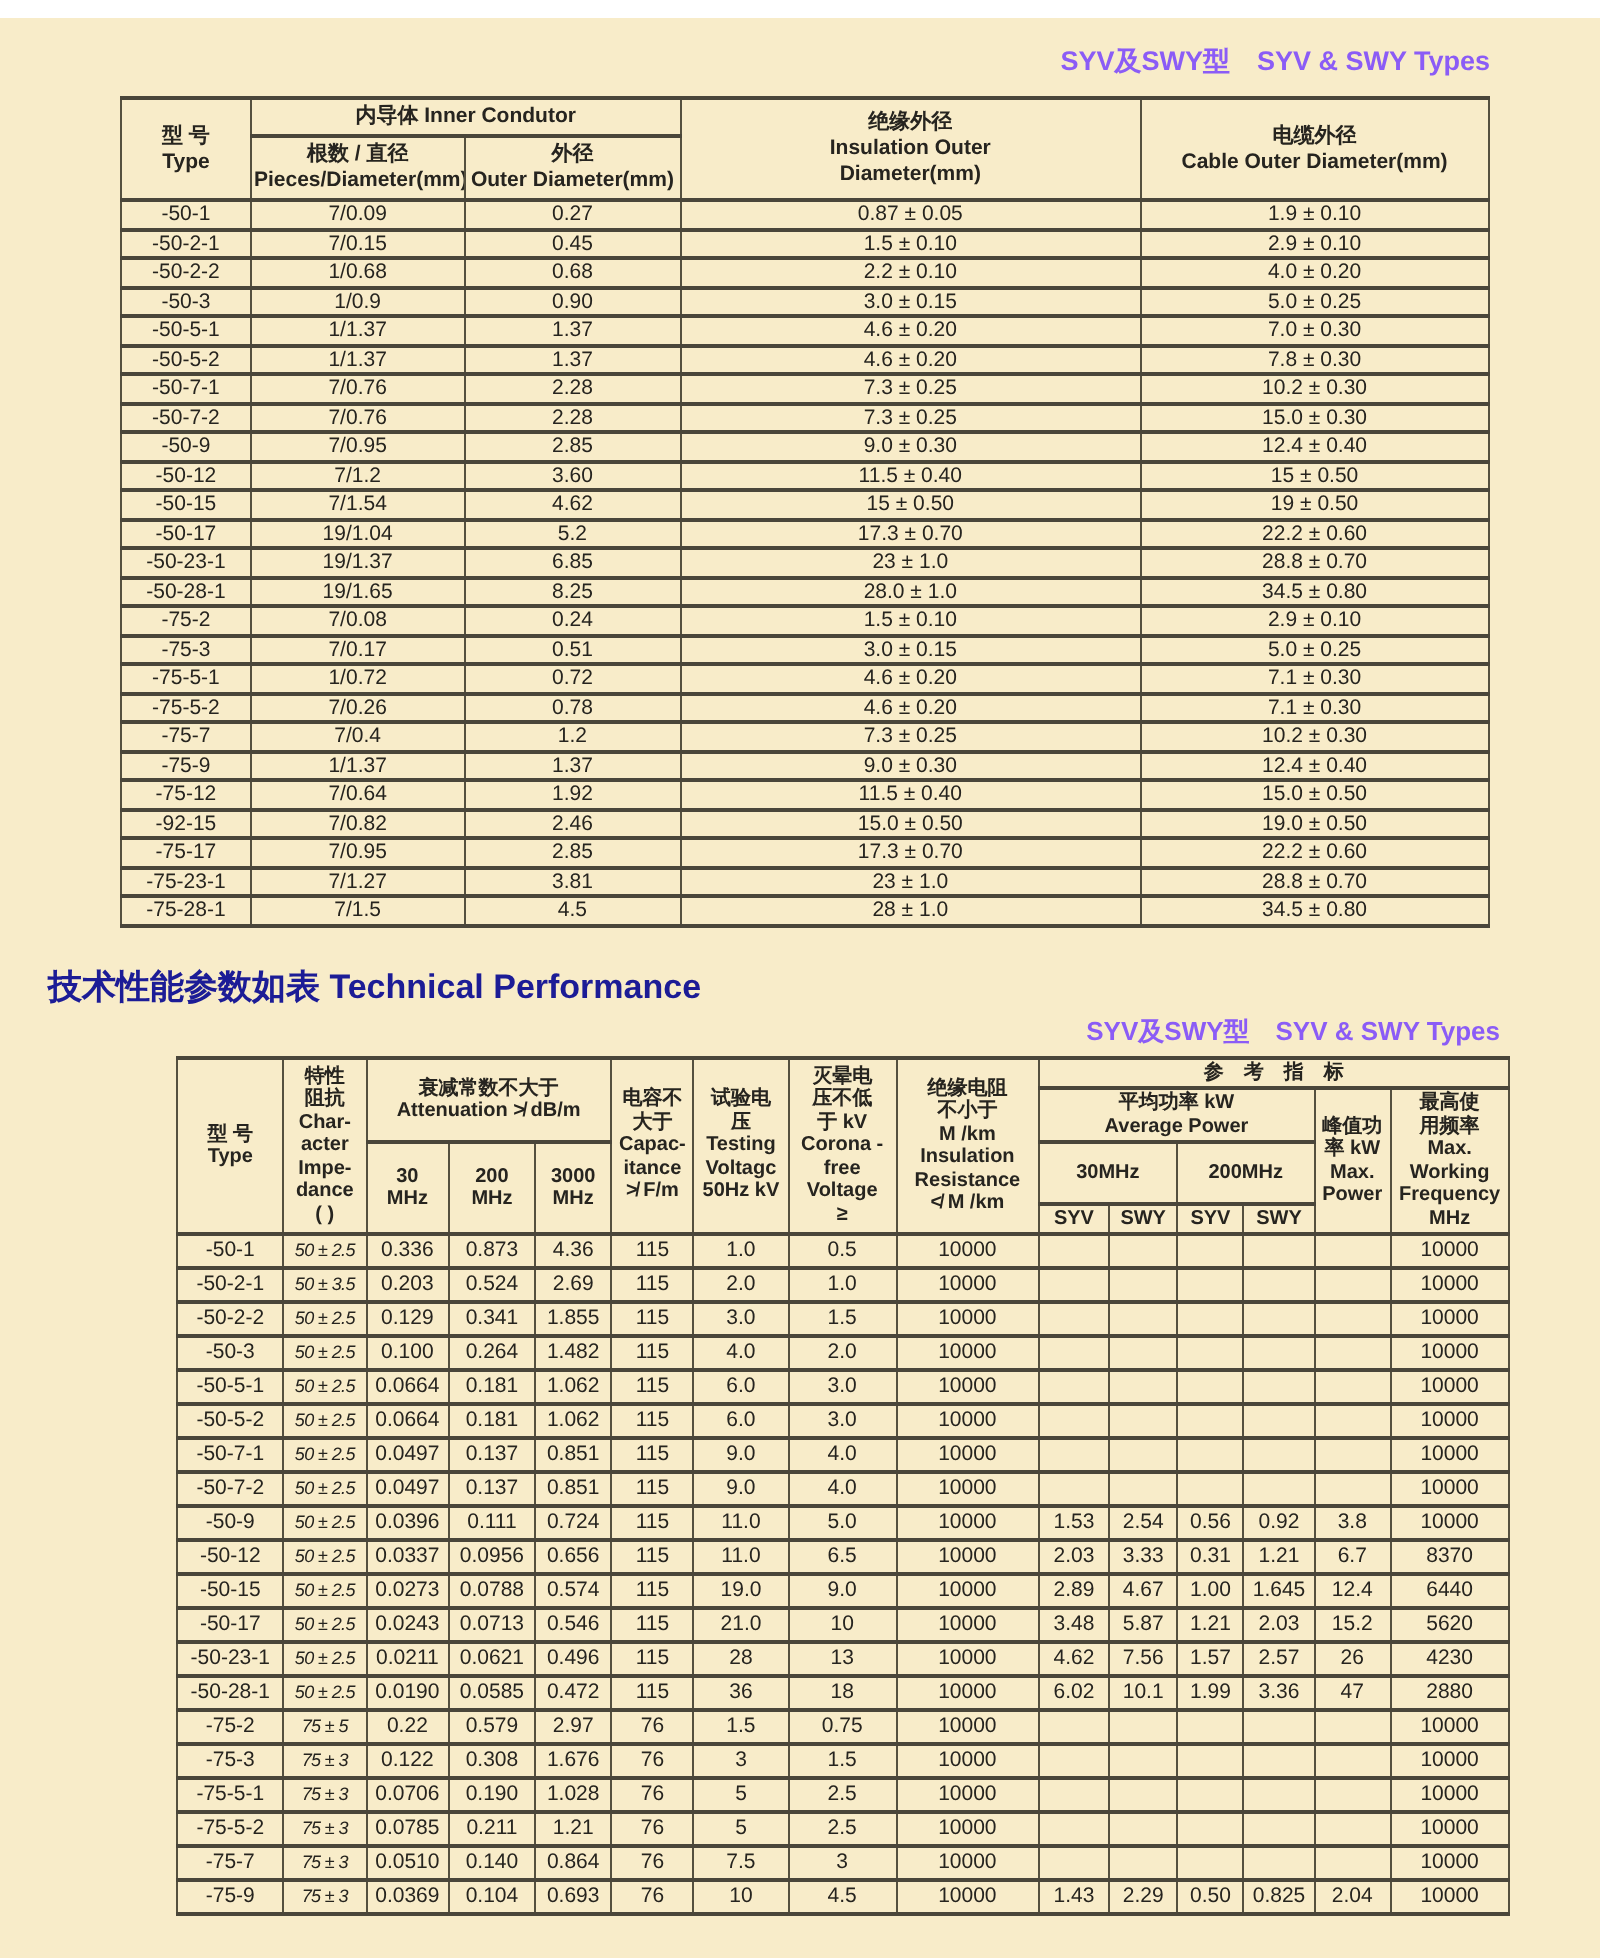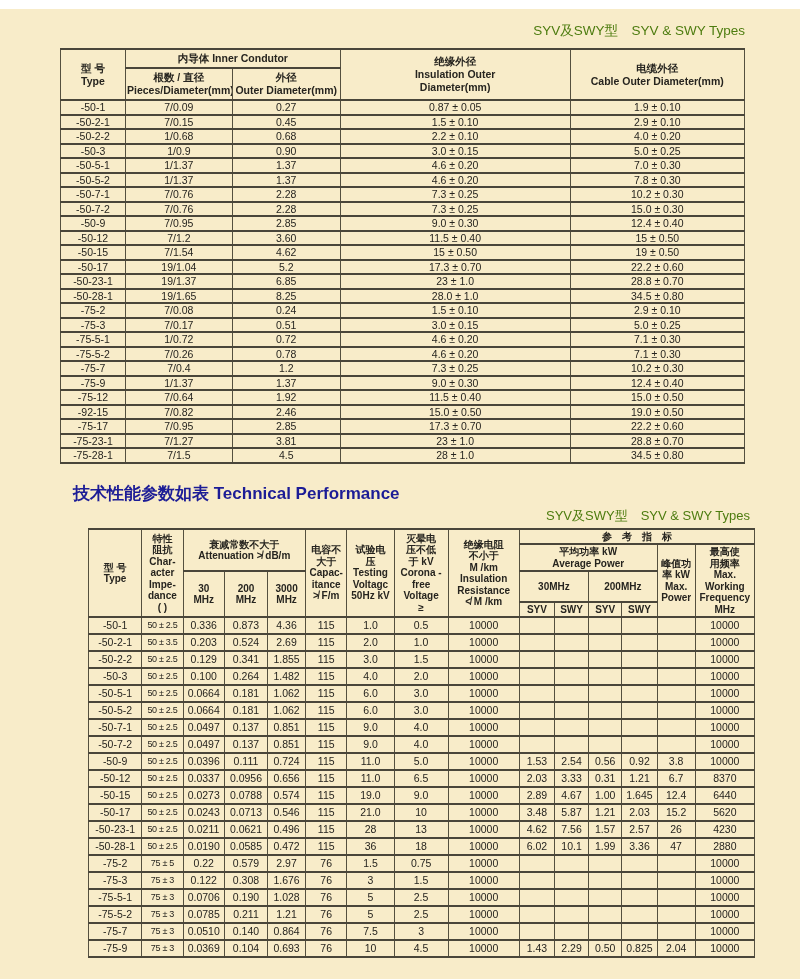--- a/index.html
+++ b/index.html
@@ -8,43 +8,43 @@
     background:#f8ecc9;
     font-family:"Liberation Sans","DejaVu Sans",sans-serif;
     color:#26241f;
     overflow:hidden;
   }
   .top-strip{height:9px;background:#ffffff;}
   .corner-head{
     text-align:right;
     padding-right:55px;
     margin-top:13px;
-    font-weight:normal;
+    font-weight:bold;
     font-size:13.5px;
-    color:#4d7c0f;
+    color:#8b5cf6;
   }
   table{border-collapse:collapse;table-layout:fixed;}
   th,td{
     border-left:1px solid #55503f;
     border-right:1px solid #55503f;
     border-top:2px solid #4a463a;
     border-bottom:2px solid #4a463a;
     text-align:center;
     vertical-align:middle;
     overflow:hidden;
   }
   table.t1{margin:8px 0 0 60px;width:685px;}
   table.t2{margin:3px 0 0 88px;width:667px;}
   .t1 th{font-size:10.5px;font-weight:bold;white-space:pre-line;line-height:1.25;padding:2px 1px;}
   .t1 td{font-size:10.5px;height:11.5px;line-height:1.05;padding:0.5px 2px;}
   .t2 th{font-size:10px;font-weight:bold;white-space:pre-line;line-height:1.15;padding:1px 0;}
   .t2 td{font-size:10.5px;height:13px;line-height:1.05;padding:1px 1px;}
-  .t2 td.imp-cell{font-size:9px;letter-spacing:-0.3px;}
+  .t2 td.imp-cell{font-size:9px;letter-spacing:-0.3px;font-style:italic;}
   .sec2-title{
-    margin:18px 0 0 73px;
+    margin:18px 0 0 24px;
     font-size:17px;
     font-weight:bold;
     color:#1c1c96;
   }
   .corner-head.second{margin-top:2px;padding-right:50px;font-size:13px;}
 </style>
 </head>
 <body>
 
 <div class="top-strip"></div>

